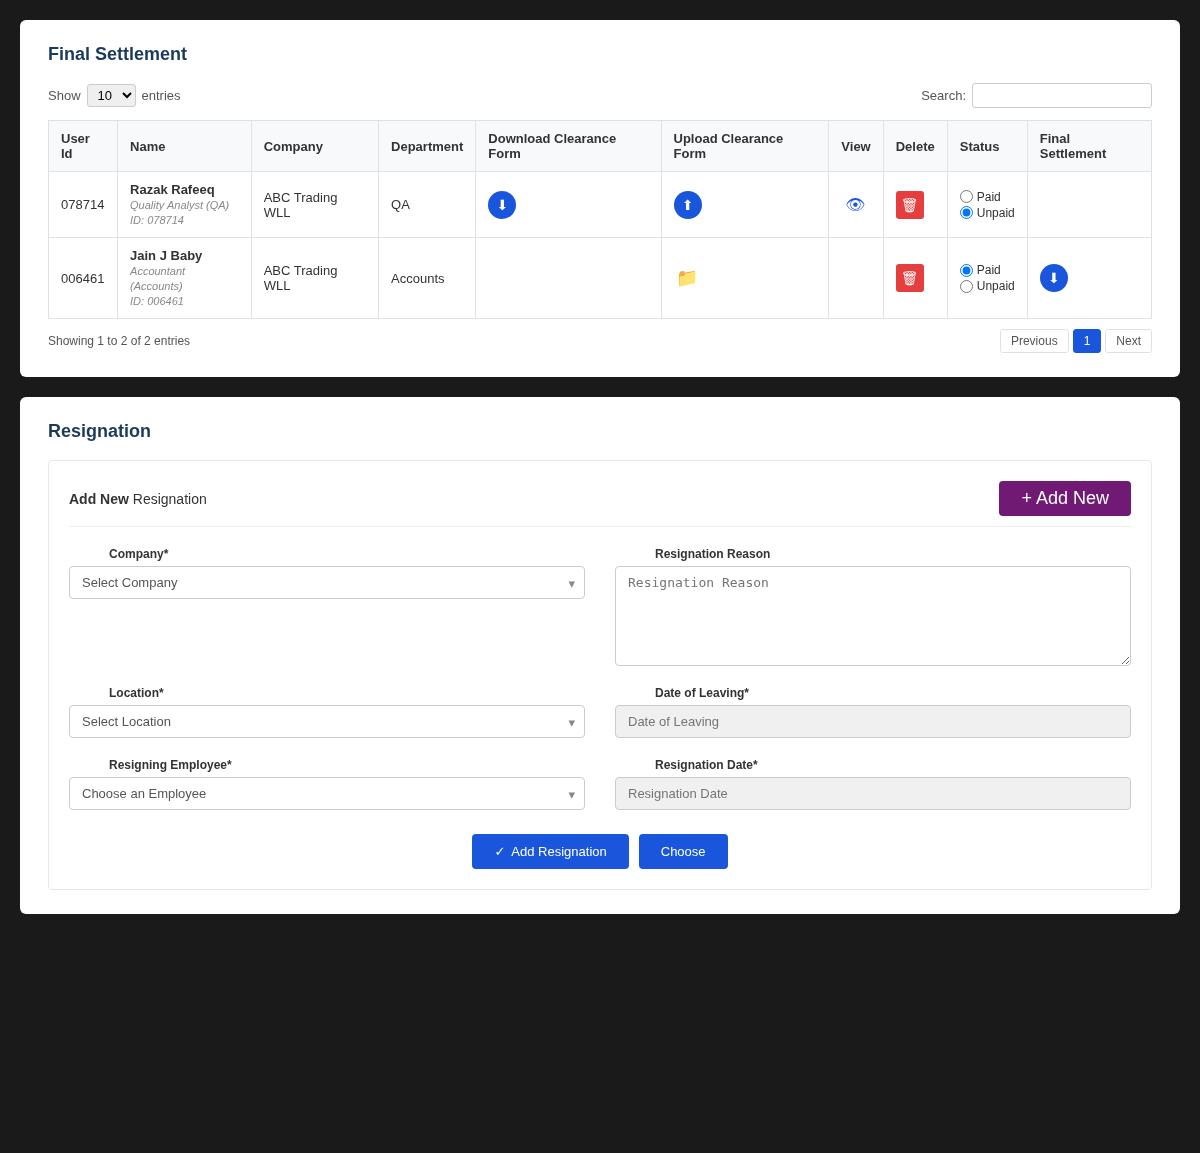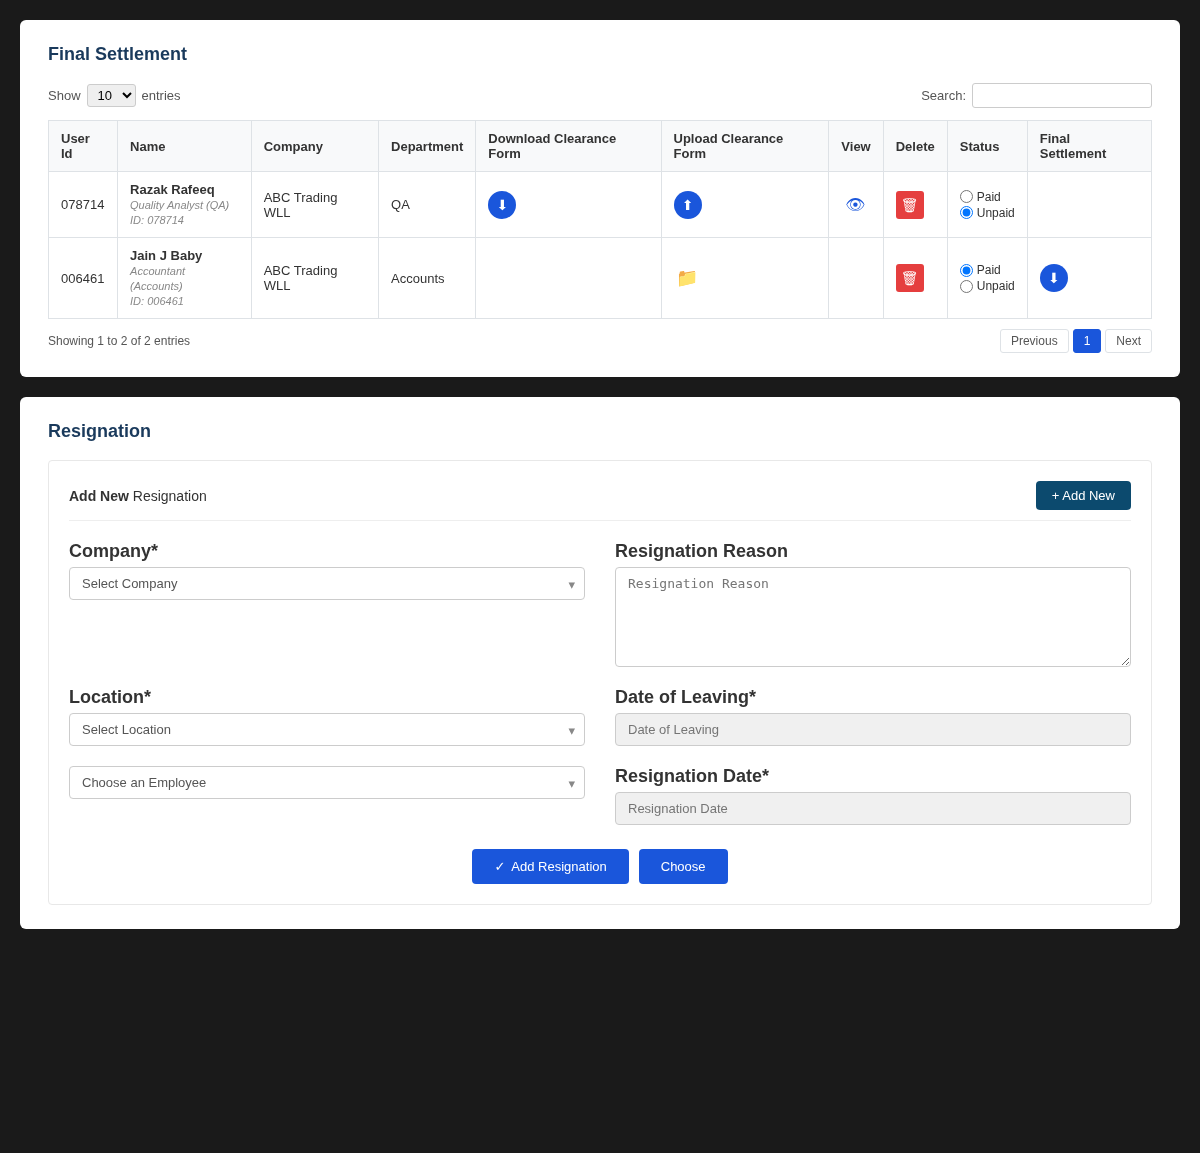--- a/index.html
+++ b/index.html
@@ -203,42 +203,43 @@
       border-bottom: 1px solid #eee;
     }
     .section-header-title {
       font-size: 14px;
       color: #333;
     }
     .section-header-title strong {
       font-weight: 700;
     }
     .btn-add-new {
-      background: #0c4a6e;
+      background: #701a75;
       color: #fff;
       border: none;
-      padding: 7px 16px;
+      padding: 7px 22px;
       border-radius: 4px;
       cursor: pointer;
-      font-size: 13px;
+      font-size: 18px;
     }
     .form-grid {
       display: grid;
       grid-template-columns: 1fr 1fr;
       gap: 20px 30px;
     }
     .form-group {
       display: flex;
       flex-direction: column;
       gap: 5px;
     }
     .form-group label {
-      font-size: 18px;
+      font-size: 12px;
       font-weight: 600;
       color: #333;
+      margin-left: 40px;
     }
     .form-group select,
     .form-group input,
     .form-group textarea {
       padding: 8px 12px;
       border: 1px solid #ccc;
       border-radius: 4px;
       font-size: 13px;
       color: #555;
       background: #fff;
@@ -423,20 +424,21 @@
           </select>
         </div>
       </div>
 
       <div class="form-group">
         <label>Date of Leaving*</label>
         <input type="text" class="readonly" readonly="" placeholder="Date of Leaving" style="">
       </div>
 
       <div class="form-group">
+        <label>Resigning Employee*</label>
         <div class="select-wrapper">
           <select>
             <option value="">Choose an Employee</option>
           </select>
         </div>
       </div>
 
       <div class="form-group">
         <label>Resignation Date*</label>
         <input type="text" class="readonly" readonly="" placeholder="Resignation Date" style="">

